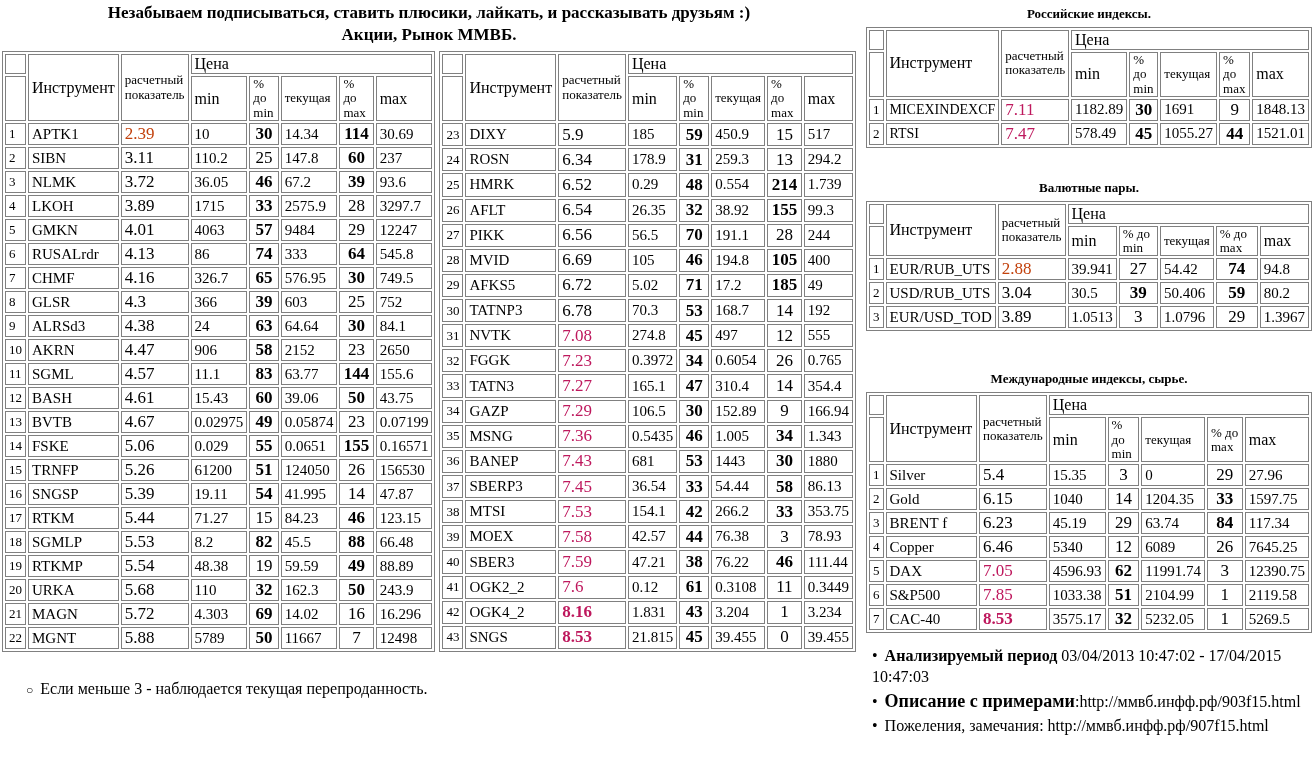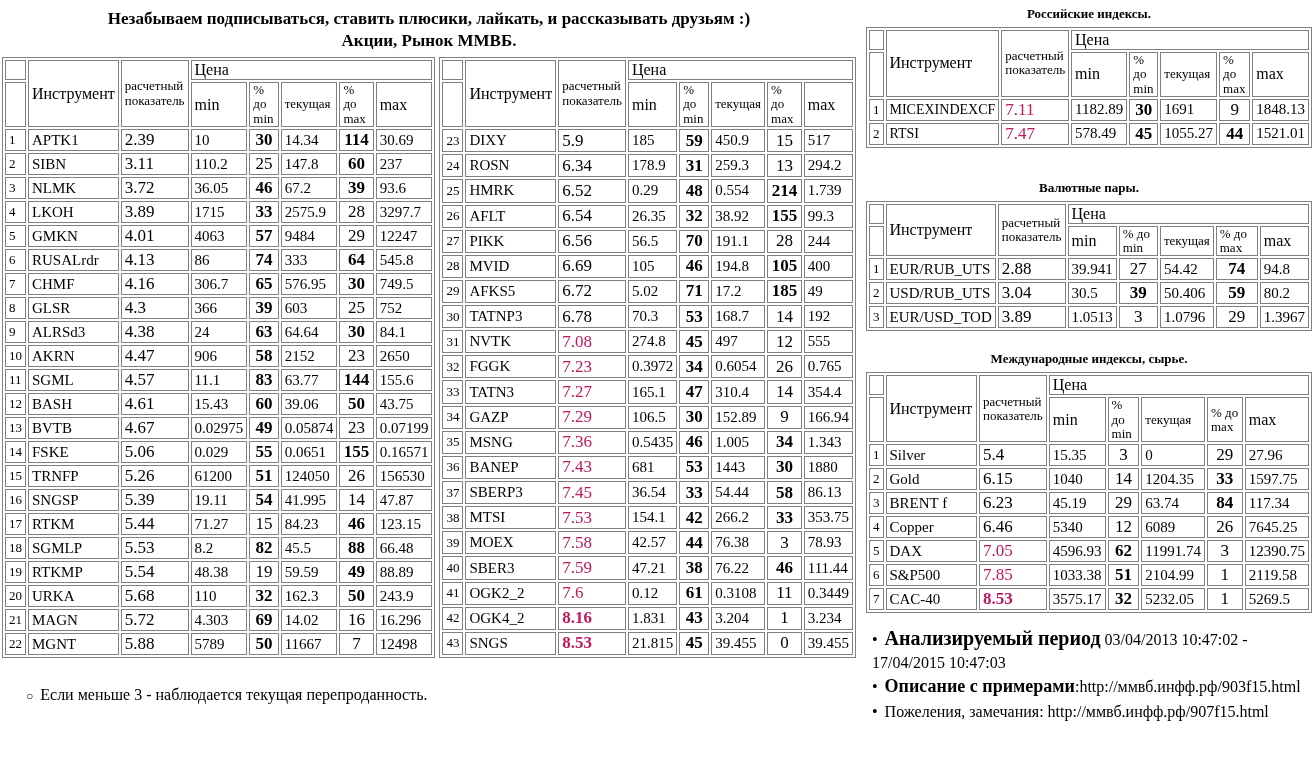--- a/index.html
+++ b/index.html
@@ -6,21 +6,21 @@
   html,body { margin:0; padding:0; background:#ffffff; color:#000; }
   body {
     width:1312px; height:760px; overflow:hidden;
     font-family:"Liberation Serif","DejaVu Serif",serif;
     font-size:16px;
   }
   .layout { display:flex; align-items:flex-start; padding:2px 0 0 2px; }
   .left-zone { width:854px; flex:none; }
   .right-zone { width:446px; flex:none; margin-left:10px; }
 
-  .page-titles { text-align:center; line-height:1.3; margin-top:6px; }
+  .page-titles { text-align:center; line-height:1.3; margin-top:0; }
   .title1, .title2 { font-weight:bold; font-size:17px; }
 
   .tables-row { display:flex; gap:4px; margin-top:5px; }
 
   table.data {
     border-collapse:separate; border-spacing:2px;
     border:1px solid #808080; table-layout:fixed; background:#fff;
   }
   .data th, .data td { border:1px solid #808080; padding:0 3px; overflow:hidden; }
   .data th { font-weight:normal; text-align:left; vertical-align:middle; white-space:normal; }
@@ -29,21 +29,21 @@
   .h-sub { vertical-align:bottom; height:32px; }
   .t4 .h-sub { height:20px; }
   .h-big { font-size:16px; }
   .h-small { font-size:13px; line-height:1.1; }
 
   .c-num { font-size:13px; }
   .c-name { font-size:15px; }
   .c-ind { font-size:17px; }
   .c-val { font-size:15px; }
   .c-pct { font-size:17px; text-align:center; }
-  .g { color:#000000; }
+  .g { color:#c2410c; }
   .r { color:#be185d; }
   .b { font-weight:bold; }
 
   .tA td { height:21px; }
   .t2c td { height:22px; }
   .t3 td, .t4 td, .t5 td { height:18px; }
   .t3 .c-name { font-size:14px; }
   .t4 .c-name { font-size:15px; }
 
   
@@ -55,31 +55,31 @@
   .t3 col:nth-child(7){width:44px}.t3 col:nth-child(8){width:54px}
   .t4 col:nth-child(1){width:13px}.t4 col:nth-child(2){width:94px}.t4 col:nth-child(3){width:56px}
   .t4 col:nth-child(4){width:42px}.t4 col:nth-child(5){width:58px}.t4 col:nth-child(6){width:50px}
   .t4 col:nth-child(7){width:62px}.t4 col:nth-child(8){width:40px}
   .t5 col:nth-child(1){width:13px}.t5 col:nth-child(2){width:94px}.t5 col:nth-child(3){width:58px}
   .t5 col:nth-child(4){width:46px}.t5 col:nth-child(5){width:44px}.t5 col:nth-child(6){width:52px}
   .t5 col:nth-child(7){width:54px}.t5 col:nth-child(8){width:52px}
 
   .sec-title { text-align:center; font-weight:bold; font-size:13px; margin:4px 0 5px; }
   .st2 { margin-top:32px; }
-  .st3 { margin-top:20px; }
+  .st3 { margin-top:40px; }
 
   .note-left { margin-top:26px; font-size:16px; line-height:1.4; }
   .nl-bullet { margin-left:24px; }
   .circ { font-size:12px; margin-right:7px; }
   .nl-cont { margin-left:30px; }
 
   .notes-right { margin-top:12px; font-size:16px; line-height:1.32; }
   .nr-line { padding-left:6px; margin:2px 0; }
   .dot { margin-right:7px; }
-  b.big { font-size:20px; }
+  b.big { font-size:16px; }
   b.bigger { font-size:18px; }
 </style>
 </head>
 <body>
 
 <div class="layout">
 
   <div class="left-zone">
     <div class="page-titles">
       <div class="title1">Незабываем подписываться, ставить плюсики, лайкать, и рассказывать друзьям :)</div>
@@ -171,21 +171,21 @@
               <td class="c-val">86</td>
               <td class="c-pct b">74</td>
               <td class="c-val">333</td>
               <td class="c-pct b">64</td>
               <td class="c-val">545.8</td>
             </tr>
             <tr>
               <td class="c-num">7</td>
               <td class="c-name">CHMF</td>
               <td class="c-ind">4.16</td>
-              <td class="c-val">306.7</td>
+              <td class="c-val">326.7</td>
               <td class="c-pct b">65</td>
               <td class="c-val">576.95</td>
               <td class="c-pct b">30</td>
               <td class="c-val">749.5</td>
             </tr>
             <tr>
               <td class="c-num">8</td>
               <td class="c-name">GLSR</td>
               <td class="c-ind">4.3</td>
               <td class="c-val">366</td>

